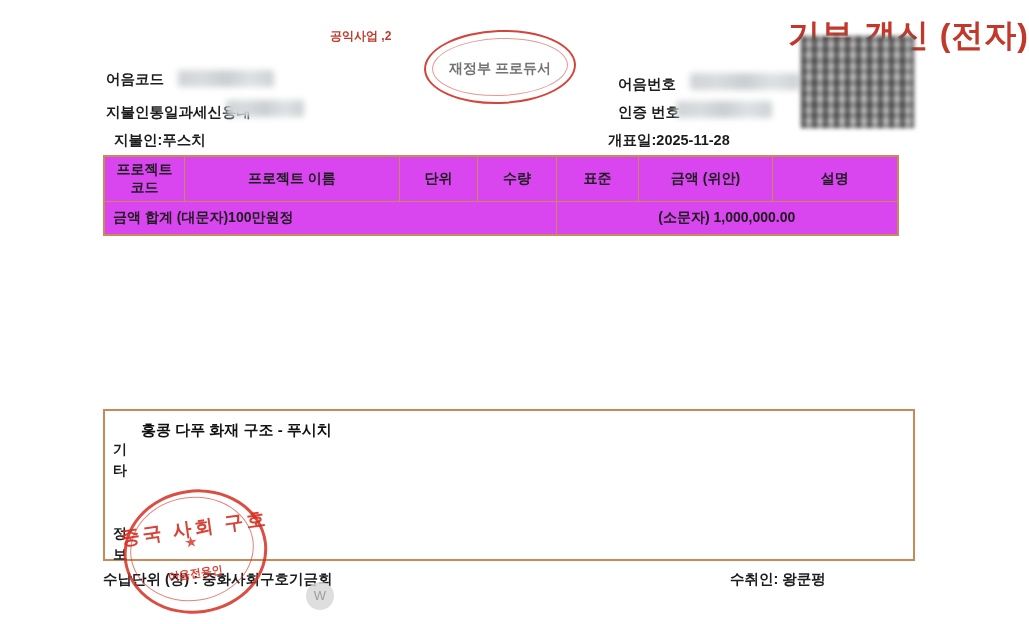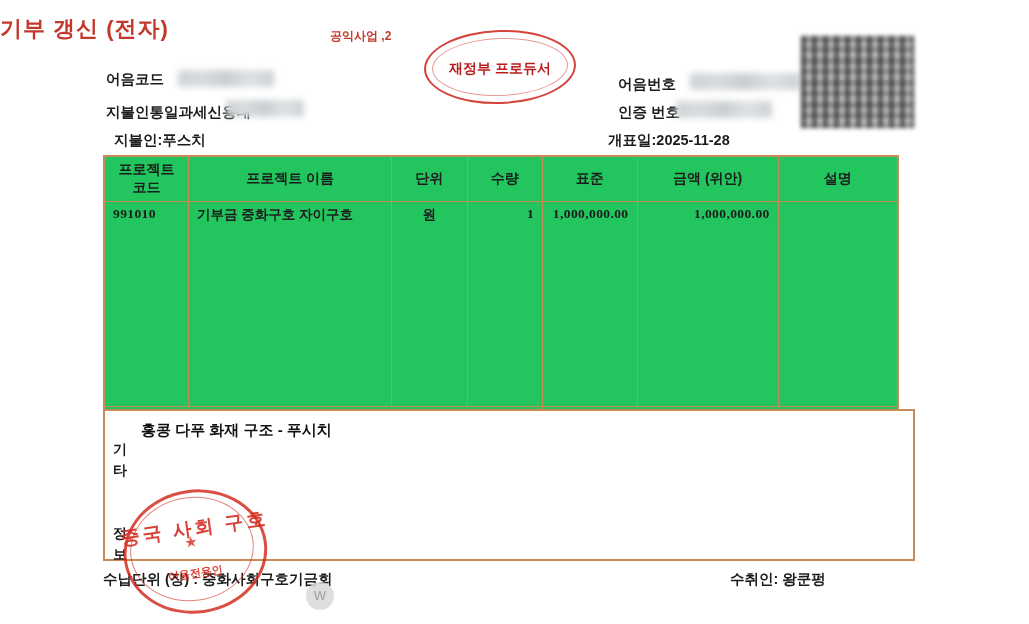--- a/index.html
+++ b/index.html
@@ -24,22 +24,22 @@
     height: 624px;
     background: #ffffff;
   }
 
   
   .doc-title {
     position: absolute;
     left: 0;
     top: 14px;
     width: 1029px;
-    text-align: left;
-    font-size: 22px;
+    text-align: right;
+    font-size: 32px;
     font-weight: bold;
     color: #c2392b;
     letter-spacing: 1px;
     white-space: nowrap;
   }
   .doc-subtitle {
     position: absolute;
     left: 330px;
     top: 28px;
     font-size: 12px;
@@ -69,21 +69,21 @@
     opacity: .55;
   }
   .seal-top-text {
     position: absolute;
     left: 430px;
     top: 60px;
     width: 140px;
     text-align: center;
     font-size: 14px;
     font-weight: bold;
-    color: #b91c1c;
+    color: #737373;
     white-space: nowrap;
   }
 
   
   .meta {
     position: absolute;
     font-size: 14.5px;
     font-weight: bold;
     color: #1c1c1c;
     white-space: nowrap;
@@ -123,21 +123,21 @@
   }
 
   
   .tbl {
     position: absolute;
     left: 103px;
     top: 155px;
     width: 796px;
     border: 2px solid #c98a5a;
     border-collapse: collapse;
-    background: #22c55e;
+    background: #d946ef;
   }
   .tbl td, .tbl th {
     border: 1px solid #c98a5a;
     font-size: 13.5px;
     font-weight: bold;
     color: #1c1c1c;
     padding: 4px 8px;
     vertical-align: top;
   }
   .tbl thead th {
@@ -342,29 +342,20 @@
         <th class="col-code">프로젝트 코드</th>
         <th class="col-name">프로젝트 이름</th>
         <th class="col-unit">단위</th>
         <th class="col-qty">수량</th>
         <th class="col-std">표준</th>
         <th class="col-amt">금액 (위안)</th>
         <th class="col-desc">설명</th>
       </tr>
     </thead>
     <tbody>
-      <tr class="row-body">
-        <td class="num">991010</td>
-        <td>기부금 중화구호 자이구호</td>
-        <td class="cell-center">원</td>
-        <td class="cell-right num">1</td>
-        <td class="cell-right num">1,000,000.00</td>
-        <td class="cell-right num">1,000,000.00</td>
-        <td></td>
-      </tr>
       <tr class="sum-row">
         <td class="sum-left" colspan="4">금액 합계 (대문자)100만원정</td>
         <td class="sum-right" colspan="3">(소문자) 1,000,000.00</td>
       </tr>
     </tbody>
   </table>
 
   <div class="remarks">
     <div class="remarks-label">
       <div>기</div>

